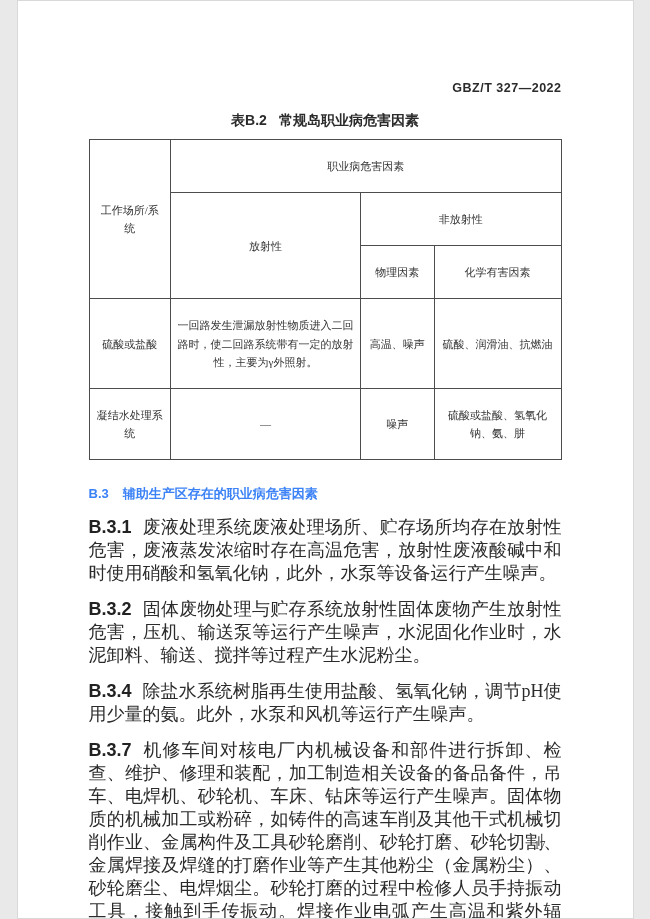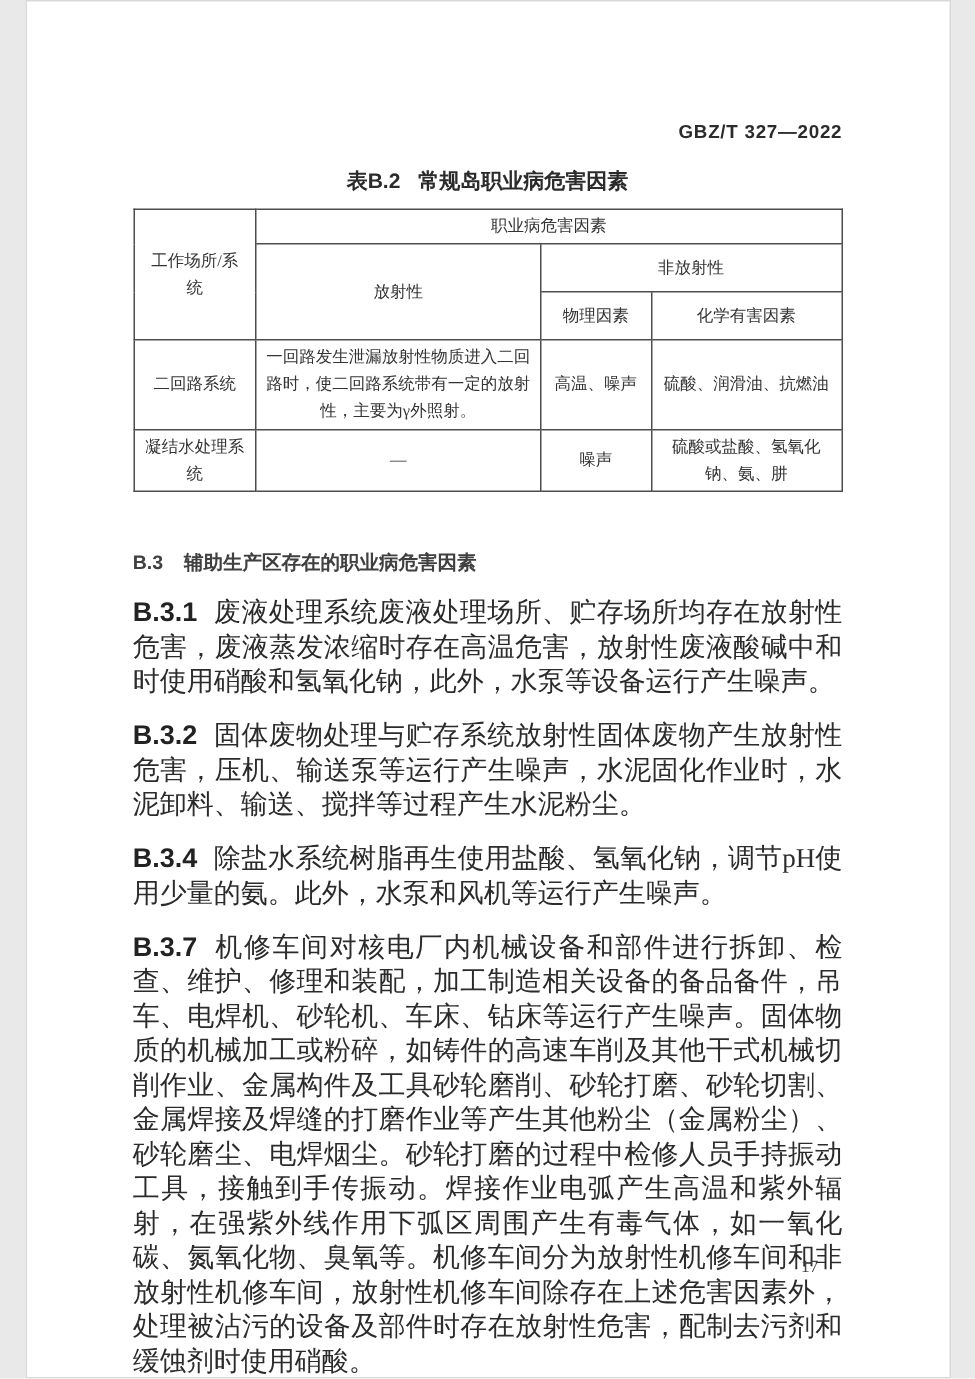--- a/index.html
+++ b/index.html
@@ -44,42 +44,42 @@
     width: 100%;
     border-collapse: collapse;
     table-layout: fixed;
     font-size: 11px;
     color: #333333;
   }
   table.hazard-table td {
     border: 1px solid #4d4d4d;
     text-align: center;
     vertical-align: middle;
-    padding: 2px 6px;
+    padding: 17px 6px;
     line-height: 1.65;
     box-sizing: border-box;
   }
   td.cell-desc {
     text-align: justify;
     padding: 4px 10px;
   }
   .r-group { height: 20px; }
   .r-sub { height: 32px; }
   .r-data1 { height: 56px; }
   .r-data2 { height: 38px; }
   .col-workplace { width: 17.3%; }
   .col-radio { width: 40.2%; }
   .col-phys { width: 15.6%; }
   .col-chem { width: 26.9%; }
   .section-heading {
-    margin-top: 38px;
+    margin-top: 25px;
     font-family: "Liberation Sans", "DejaVu Sans", sans-serif;
     font-weight: bold;
     font-size: 13px;
-    color: #404040;
+    color: #3b82f6;
   }
   .section-heading .h-num { margin-right: 14px; }
   .clause {
     margin: 13px 0 0 0;
     font-size: 18px;
     line-height: 23px;
     text-align: justify;
     color: #2b2b2b;
   }
   .clause .c-num {
@@ -123,21 +123,21 @@
         </tr>
         <tr class="r-sub">
           <td rowspan="2">放射性</td>
           <td colspan="2">非放射性</td>
         </tr>
         <tr class="r-sub">
           <td>物理因素</td>
           <td>化学有害因素</td>
         </tr>
         <tr class="r-data1">
-          <td>二回路系统</td>
+          <td>硫酸或盐酸</td>
           <td class="cell-desc">一回路发生泄漏放射性物质进入二回路时，使二回路系统带有一定的放射性，主要为γ外照射。</td>
           <td>高温、噪声</td>
           <td>硫酸、润滑油、抗燃油</td>
         </tr>
         <tr class="r-data2">
           <td>凝结水处理系统</td>
           <td>—</td>
           <td>噪声</td>
           <td>硫酸或盐酸、氢氧化钠、氨、肼</td>
         </tr>

